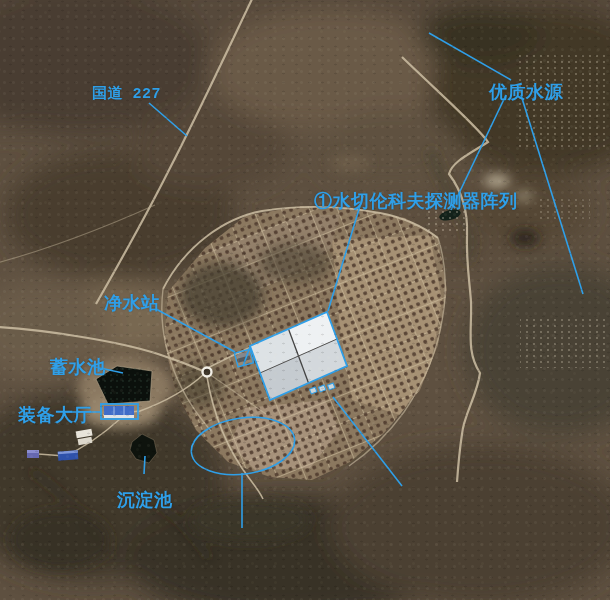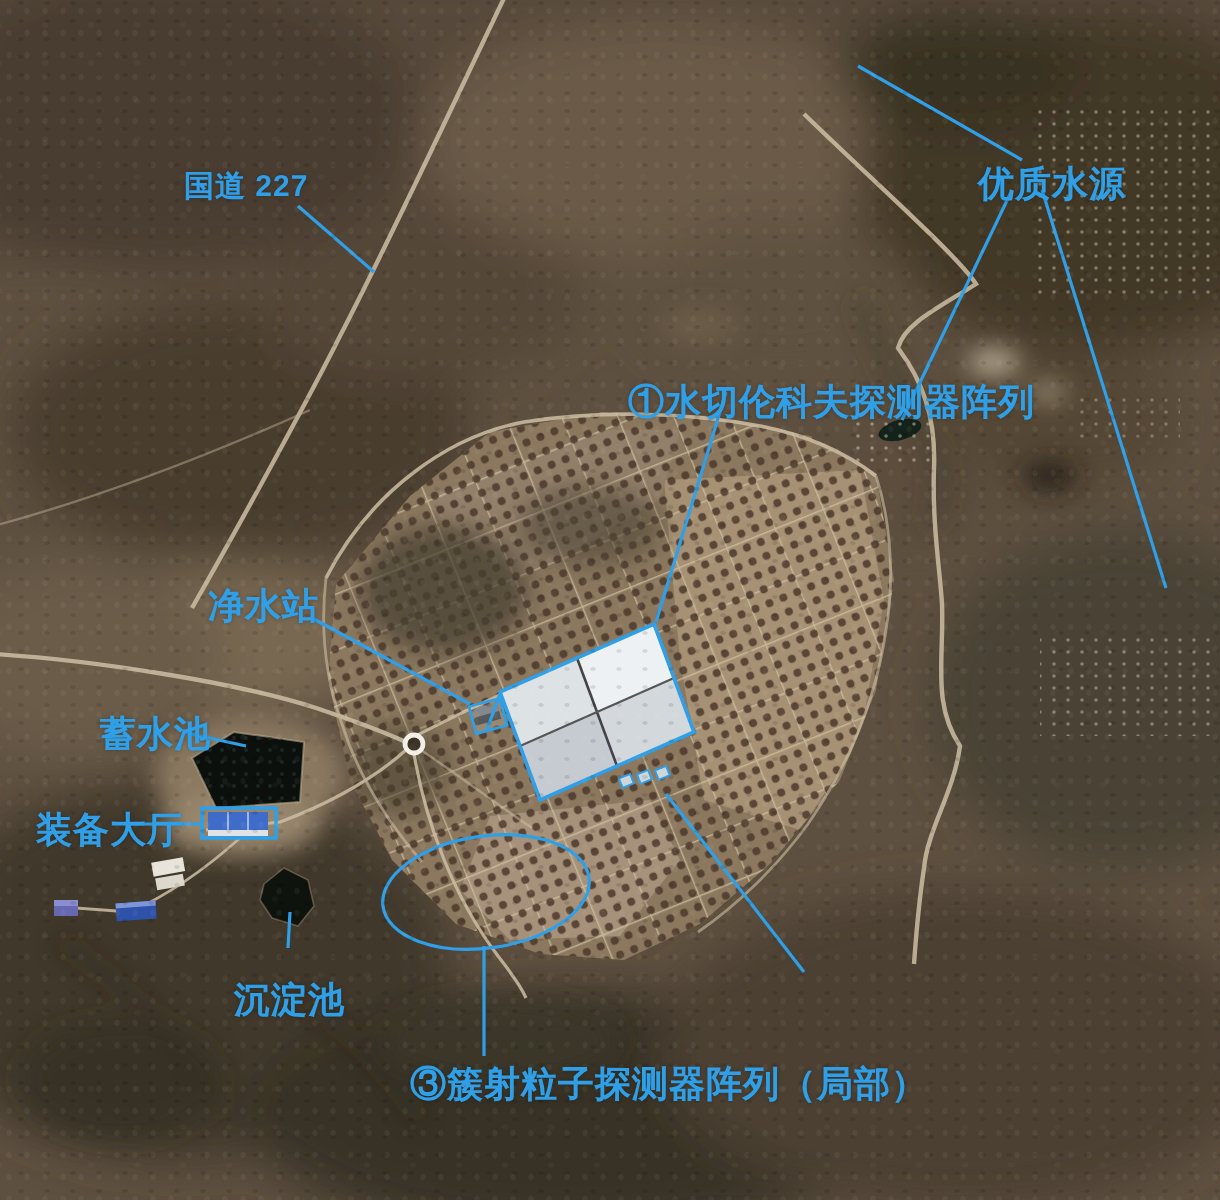--- a/index.html
+++ b/index.html
@@ -1,19 +1,19 @@
 <!DOCTYPE html>
 <html style="--ann: #2f9fe8;"><head>
 <meta charset="utf-8">
 <style>
   html,body{margin:0;padding:0;background:#222;}
   .stage{
     position:relative;width:610px;height:600px;overflow:hidden;
     background:#0c4a6e;
-    font-family:Liberation Sans, sans-serif;
+    font-family:Liberation Mono, monospace;
   }
   .stage svg{position:absolute;left:0;top:0;display:block;}
   .noise{
     position:absolute;inset:0;pointer-events:none;opacity:.38;z-index:3;
     background-image:
       radial-gradient(rgba(255,245,225,.14) 1px, transparent 1.7px),
       radial-gradient(rgba(0,0,0,.28) 1px, transparent 1.7px),
       radial-gradient(rgba(255,230,190,.09) 1.3px, transparent 2.1px);
     background-size:9px 11px,13px 9px,23px 19px;
     background-position:0 0,4px 6px,11px 3px;
@@ -199,16 +199,15 @@
 <div class="noise"></div>
 
 <div class="labels">
   <div class="ann-label big" style="left:92px;top:84px;">国道 227</div>
   <div class="ann-label" style="left:489px;top:80px;">优质水源</div>
   <div class="ann-label" style="left:314px;top:189px;">①水切伦科夫探测器阵列</div>
   <div class="ann-label" style="left:104px;top:291px;">净水站</div>
   <div class="ann-label" style="left:50px;top:355px;">蓄水池</div>
   <div class="ann-label" style="left:18px;top:403px;">装备大厅</div>
   <div class="ann-label" style="left:117px;top:476px;margin-top:12px;">沉淀池</div>
-  <div class="ann-label" style="left:205px;top:530px;">③簇射粒子探测器阵列（局部）</div>
 </div>
 
 </div>
 
 </body></html>

